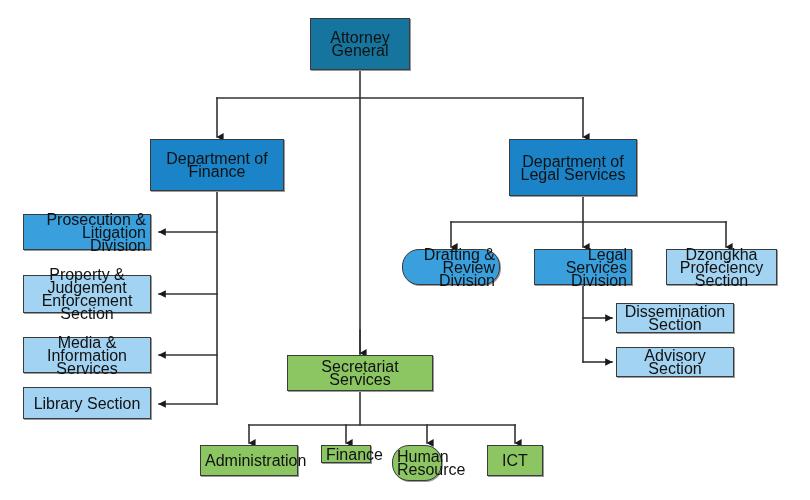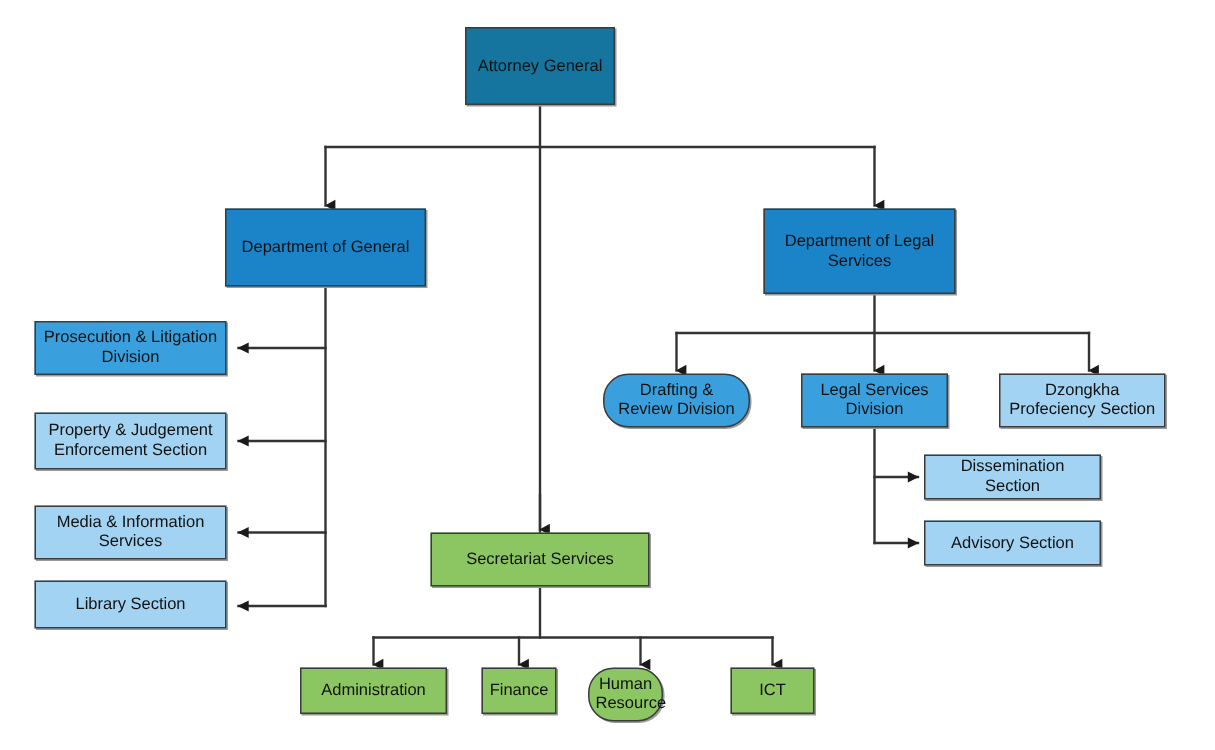--- a/index.html
+++ b/index.html
@@ -29,32 +29,32 @@
   .node {
     position: absolute;
     box-sizing: border-box;
     border: 1px solid #3b3b3b;
     box-shadow: 1px 1px 0 0 #9a9a9a;
     display: flex;
     align-items: center;
     justify-content: center;
     text-align: center;
     color: #111111;
-    font-size: 11px;
+    font-size: 16px;
     line-height: 13px;
     padding: 2px 4px;
     z-index: 3;
   }
   .node span {
     display: block;
     width: 100%;
   }
   .lvl-root    { background: #16759e; }
   .lvl-dept    { background: #1b84c8; }
-  .lvl-mid     { background: #3aa0dd; }
+  .lvl-mid     { background: #3aa0dd; text-align: right; }
   .lvl-light   { background: #a2d3f2; }
   .lvl-green   { background: #8cc663; }
 </style>
 </head>
 <body>
 
 <div id="chart-canvas">
 
   <svg id="connector-layer" width="810" height="500" viewBox="0 0 810 500" xmlns="http://www.w3.org/2000/svg">
     <defs>
@@ -91,21 +91,21 @@
         <path d="M583,318 L612,318" marker-end="url(#arrow-head)"></path>
         <path d="M583,362 L612,362" marker-end="url(#arrow-head)"></path>
       </g>
   </svg>
 
   <div id="node-layer">
       <div class="node lvl-root" style="left: 310px; top: 18px; width: 100px; height: 52px; background: rgb(22, 117, 158);">
         <span>Attorney General</span>
       </div>
       <div class="node lvl-dept" style="left: 150px; top: 139px; width: 134px; height: 52px; background: rgb(27, 132, 200);">
-        <span>Department of General</span>
+        <span>Department of Finance</span>
       </div>
       <div class="node lvl-dept" style="left: 509px; top: 139px; width: 128px; height: 57px; background: rgb(27, 132, 200);">
         <span>Department of Legal Services</span>
       </div>
       <div class="node lvl-mid" style="left: 23px; top: 214px; width: 128px; height: 36px; background: rgb(58, 160, 221);">
         <span>Prosecution &amp; Litigation Division</span>
       </div>
       <div class="node lvl-light" style="left: 23px; top: 275px; width: 128px; height: 38px; background: rgb(162, 211, 242); justify-content: center;">
         <span>Property &amp; Judgement Enforcement Section</span>
       </div>
@@ -129,21 +129,21 @@
       </div>
       <div class="node lvl-light" style="left: 616px; top: 347px; width: 118px; height: 30px; background: rgb(162, 211, 242);">
         <span>Advisory Section</span>
       </div>
       <div class="node lvl-green" style="left: 287px; top: 355px; width: 146px; height: 36px; background: rgb(140, 198, 99);">
         <span>Secretariat Services</span>
       </div>
       <div class="node lvl-green" style="left: 200px; top: 445px; width: 98px; height: 31px; background: rgb(140, 198, 99);">
         <span>Administration</span>
       </div>
-      <div class="node lvl-green" style="left: 321px; top: 445px; width: 50px; height: 31px; background: rgb(140, 198, 99);">
+      <div class="node lvl-green" style="left: 321px; top: 445px; width: 50px; height: 18px; background: rgb(140, 198, 99);">
         <span>Finance</span>
       </div>
       <div class="node lvl-green" style="left: 392px; top: 445px; width: 50px; height: 36px; background: rgb(140, 198, 99); border-radius: 17px;">
         <span>Human Resource</span>
       </div>
       <div class="node lvl-green" style="left: 487px; top: 445px; width: 56px; height: 31px; background: rgb(140, 198, 99);">
         <span>ICT</span>
       </div>
     </div>
 

